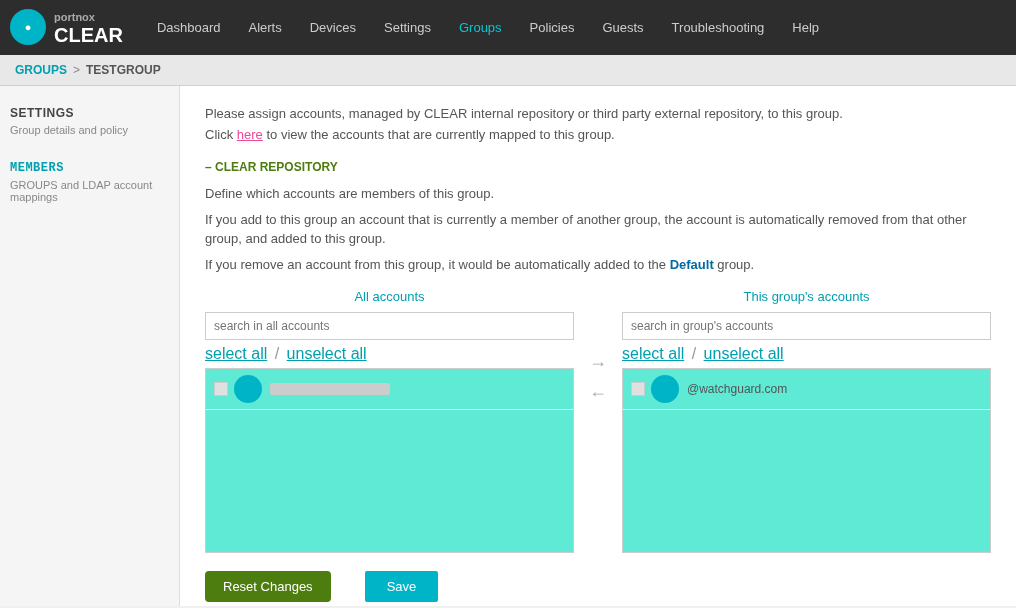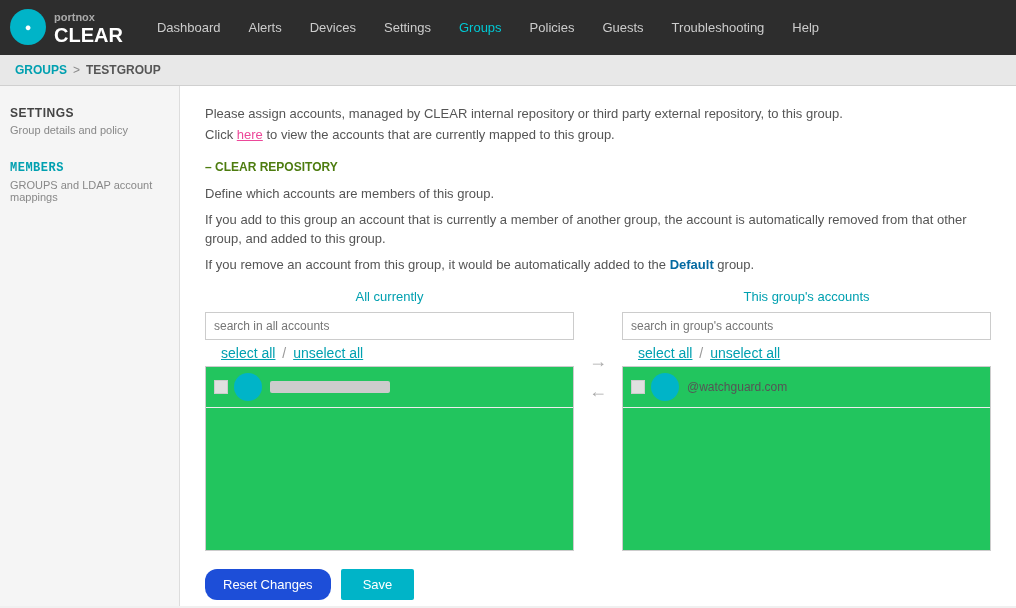--- a/index.html
+++ b/index.html
@@ -108,29 +108,29 @@
       margin-bottom: 8px;
     }
     .search-input {
       width: 100%;
       border: 1px solid #ccc;
       padding: 6px 8px;
       font-size: 12px;
       color: #0369a1;
       outline: none;
     }
-    .select-links { margin: 5px 16px; font-size: 14px; }
+    .select-links { margin: 5px 0; font-size: 16px; }
     .select-links a { color: #00a0b0; text-decoration: underline; cursor: pointer; }
     .select-links span { color: #999; margin: 0 3px; }
 
     .list-box {
       border: 1px solid #ccc;
       height: 185px;
       overflow-y: auto;
-      background: #22c55e;
+      background: #5eead4;
     }
     .list-item {
       display: flex;
       align-items: center;
       padding: 6px 8px;
       border-bottom: 1px solid #eee;
       cursor: pointer;
     }
     .list-item-avatar {
       width: 28px; height: 28px;
@@ -176,36 +176,37 @@
       display: flex; align-items: center; justify-content: center;
     }
 
     
     .bottom-buttons {
       display: flex;
       gap: 10px;
       margin-top: 18px;
     }
     .btn-reset {
-      background: #1d4ed8;
+      background: #4d7c0f;
       color: white;
       border: none;
       padding: 8px 18px;
       font-size: 13px;
       cursor: pointer;
-      border-radius: 12px;
+      border-radius: 4px;
     }
     .btn-save {
       background: #00b4c8;
       color: white;
       border: none;
       padding: 8px 22px;
       font-size: 13px;
       cursor: pointer;
       border-radius: 2px;
+      margin-left: 24px;
     }
   </style>
 </head>
 <body>
 
 <nav class="topnav">
   <div class="logo-area">
     <div class="logo-circle">
       <span>●</span>
     </div>
@@ -259,21 +260,21 @@
 
     <p class="description-text">Define which accounts are members of this group.</p>
     <p class="description-text">If you add to this group an account that is currently a member of another group, the account is automatically removed from that other group, and added to this group.</p>
     <p class="description-text">
       <span>If you remove an account from this group, it would be automatically added to the </span><strong>Default</strong><span> group.</span>
     </p>
 
     <div class="dual-list-container">
 
       <div class="list-panel">
-        <div class="list-panel-title">All currently</div>
+        <div class="list-panel-title">All accounts</div>
         <input class="search-input" type="text" placeholder="search in all accounts" style="">
         <div class="select-links">
           <a>select all</a>
           <span> / </span>
           <a>unselect all</a>
         </div>
         <div class="list-box">
           <div class="list-item">
             <div class="list-item-checkbox" style="background:#e0e0e0;"></div>
             <div class="list-item-avatar"></div>

